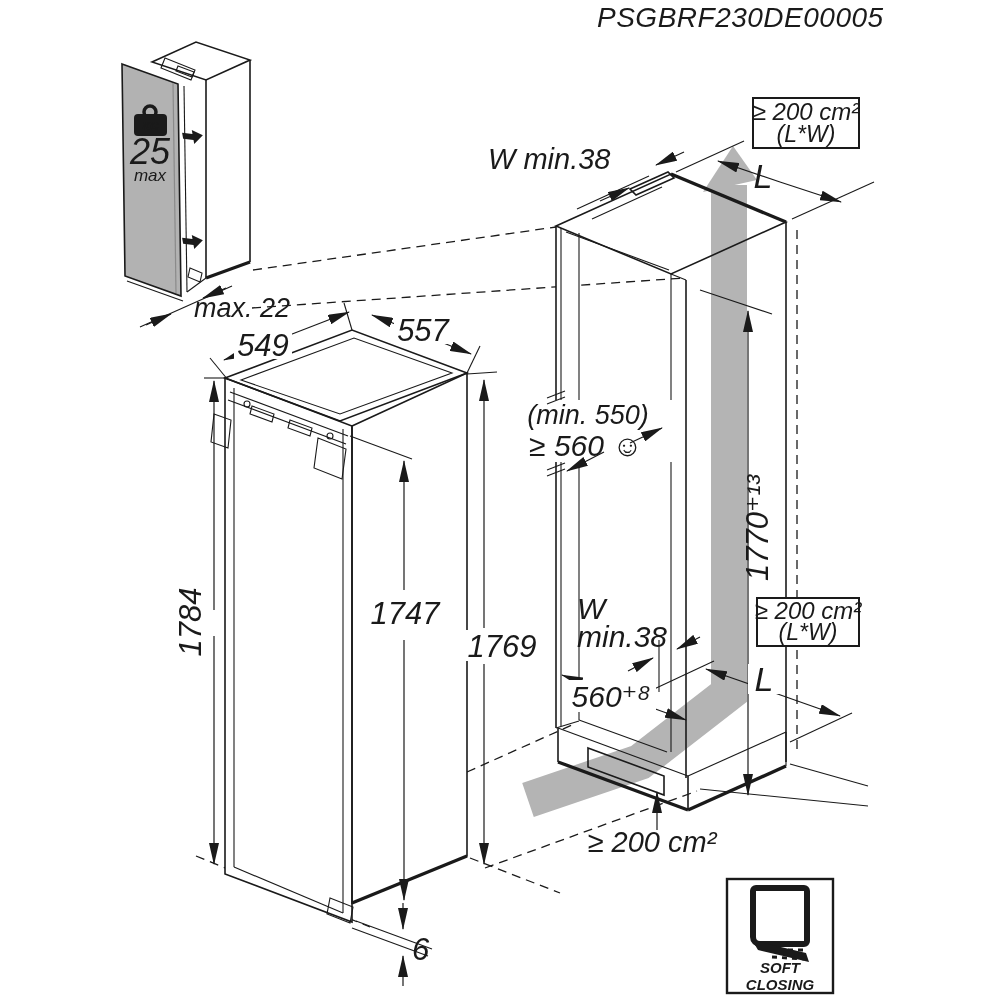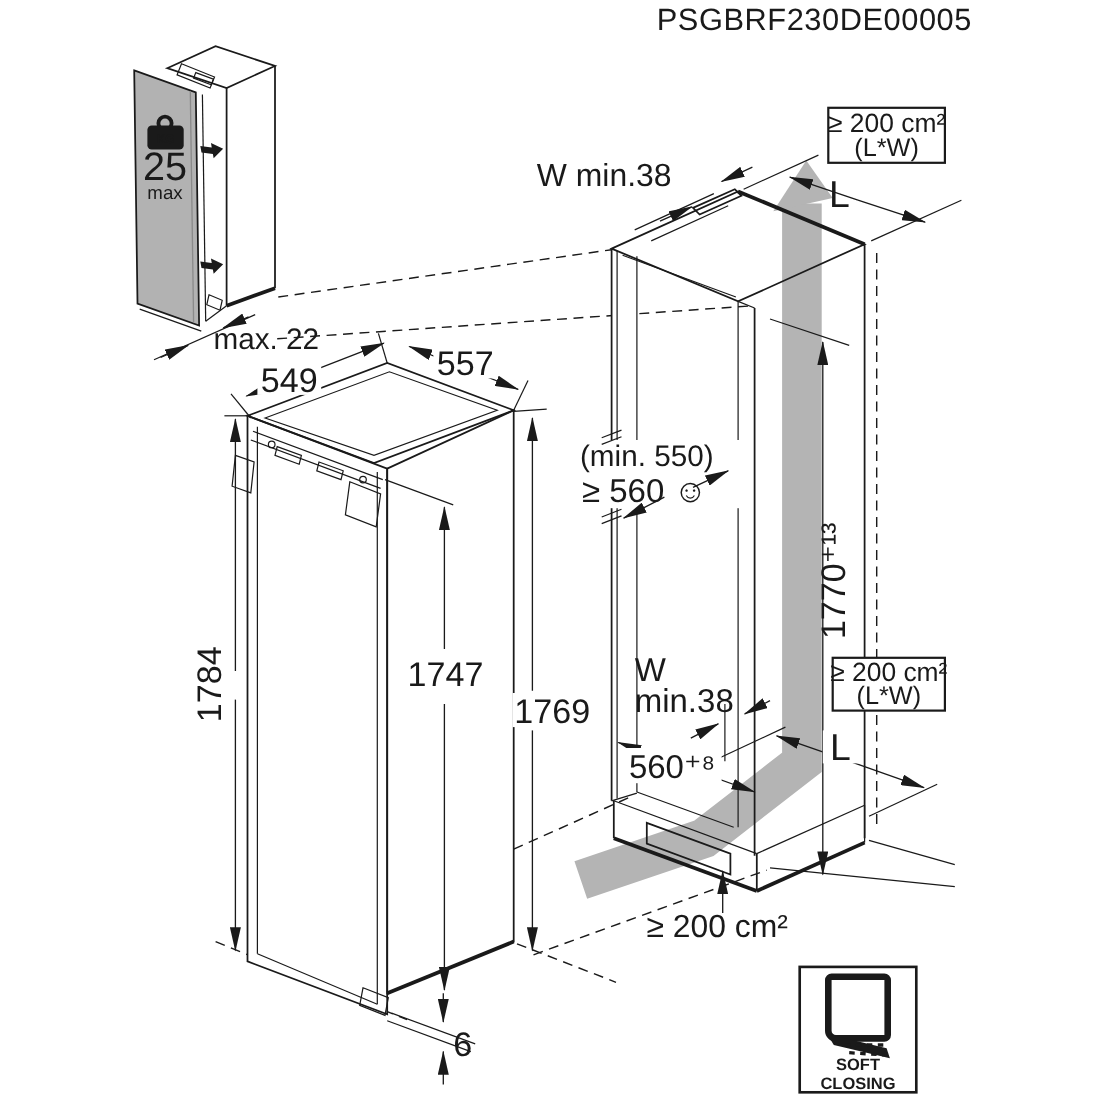--- a/index.html
+++ b/index.html
@@ -1,16 +1,16 @@
 <!DOCTYPE html>
 <html><head>
 <meta charset="utf-8">
 <style>
   html,body{margin:0;padding:0;background:#ffffff;}
-  .stage{width:1000px;height:1000px;position:relative;background:#fff;overflow:hidden;}
+  .stage{width:1000px;height:1000px;position:relative;background:#fff;overflow:hidden;font-style:italic;}
   svg{display:block;font-family:"Liberation Sans","DejaVu Sans",sans-serif;}
   text{fill:#1a1a1a;}
   .ln{stroke:#1a1a1a;stroke-width:1.6;fill:none;}
   .thin{stroke:#1a1a1a;stroke-width:1.1;fill:none;}
   .thick{stroke:#1a1a1a;stroke-width:3.4;fill:none;}
   .dash{stroke:#1a1a1a;stroke-width:1.3;fill:none;stroke-dasharray:9 6;}
   .dim{stroke:#1a1a1a;stroke-width:1.2;fill:none;}
   .wface{fill:#ffffff;stroke:none;}
   .bgpad{fill:#ffffff;stroke:none;}
   .dimtxt{font-size:31px;}

